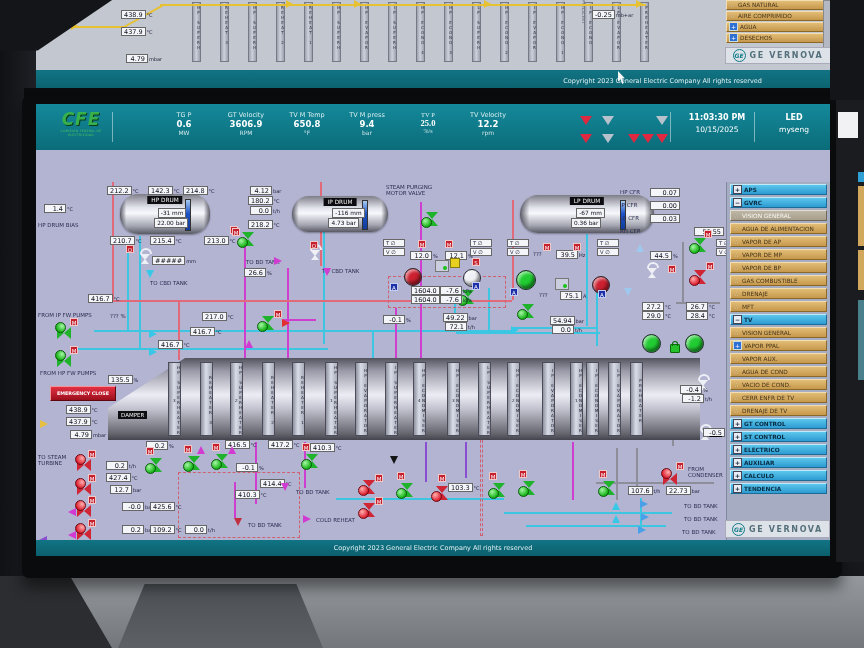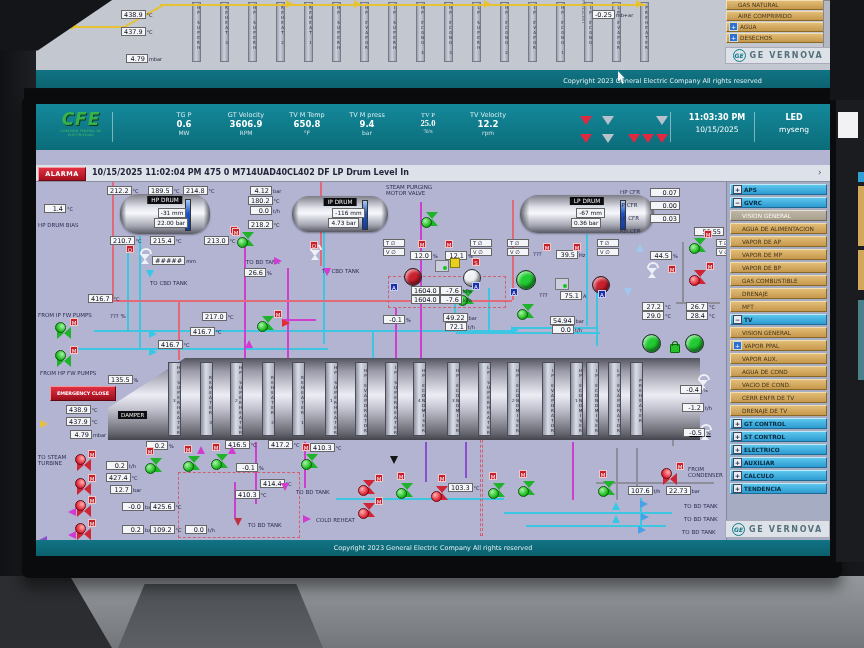--- a/index.html
+++ b/index.html
@@ -286,25 +286,20 @@
         <div class="d">10/15/2025</div>
       </div>
       <div class="hdiv" style="left:718px;"></div>
       <div id="hled">
         <div class="t">LED</div>
         <div class="d">myseng</div>
       </div>
     </div>
 
 
-    <div id="abar">
-      <div id="alarm-btn">ALARMA</div>
-      <div id="alarm-text">10/15/2025  11:02:04 PM  475      0        M714UAD40CL402  DF        LP Drum Level In</div>
-      <div id="alarm-more">›</div>
-    </div>
 
     <div id="body">
       <div id="mimic">
           <div class="abs pipe" style="left: 58px; top: 148px; width: 418px; height: 2px; background: rgb(60, 198, 226);"></div>
           <div class="abs pipe" style="left: 40px; top: 166px; width: 252px; height: 2px; background: rgb(60, 198, 226);"></div>
           <div class="abs pipe" style="left: 91px; top: 54px; width: 2px; height: 95px; background: rgb(60, 198, 226);"></div>
           <div class="abs pipe" style="left: 103px; top: 54px; width: 2px; height: 113px; background: rgb(60, 198, 226);"></div>
           <div class="abs pipe" style="left: 287px; top: 50px; width: 2px; height: 112px; background: rgb(60, 198, 226);"></div>
           <div class="abs pipe" style="left: 550px; top: 52px; width: 2px; height: 92px; background: rgb(60, 198, 226);"></div>
           <div class="abs pipe" style="left: 418px; top: 106px; width: 2px; height: 44px; background: rgb(60, 198, 226);"></div>
@@ -394,21 +389,21 @@
           </div>
           <div class="lb" style="left: 584px; top: 46px;">RH CFR</div>
           <div class="ro" style="left: 614px; top: 45px;">
             <div class="b" style="min-width: 30px; margin-left: 44px;">50.55</div>
           </div>
           <div class="ro" style="left: 71px; top: 4px;">
             <div class="b">212.2</div>
             <div class="u">°C</div>
           </div>
           <div class="ro" style="left: 112px; top: 4px;">
-            <div class="b">189.5</div>
+            <div class="b">142.3</div>
             <div class="u">°C</div>
           </div>
           <div class="ro" style="left: 147px; top: 4px;">
             <div class="b">214.8</div>
             <div class="u">°C</div>
           </div>
           <div class="ro" style="left: 8px; top: 22px;">
             <div class="b">1.4</div>
             <div class="u">°C</div>
           </div>
@@ -609,25 +604,25 @@
             <div class="u">°C</div>
           </div>
           <div class="ro" style="left: 650px; top: 129px;">
             <div class="b">28.4</div>
             <div class="u">°C</div>
           </div>
           <div class="ro" style="left: 644px; top: 203px;">
             <div class="b">-0.4</div>
             <div class="u">%</div>
           </div>
-          <div class="ro" style="left: 646px; top: 221px;">
+          <div class="ro" style="left: 646px; top: 212px;">
             <div class="b">-1.2</div>
             <div class="u">t/h</div>
           </div>
-          <div class="ro" style="left: 647px; top: 246px; text-decoration: underline;">
+          <div class="ro" style="left: 667px; top: 246px; text-decoration: underline;">
             <div class="b">-0.5</div>
             <div class="u">%</div>
           </div>
           <div class="ro" style="left: 412px; top: 301px;">
             <div class="b">103.3</div>
             <div class="u">°C</div>
           </div>
           <div class="ro" style="left: 592px; top: 304px;">
             <div class="b">107.6</div>
             <div class="u">t/h</div>

